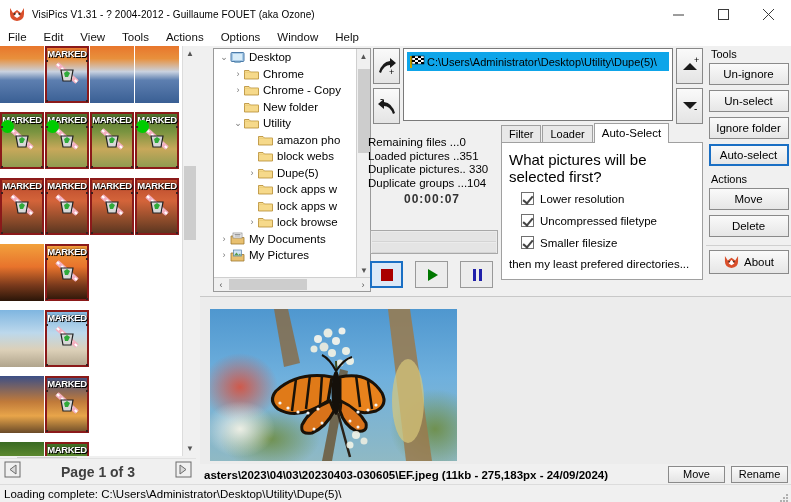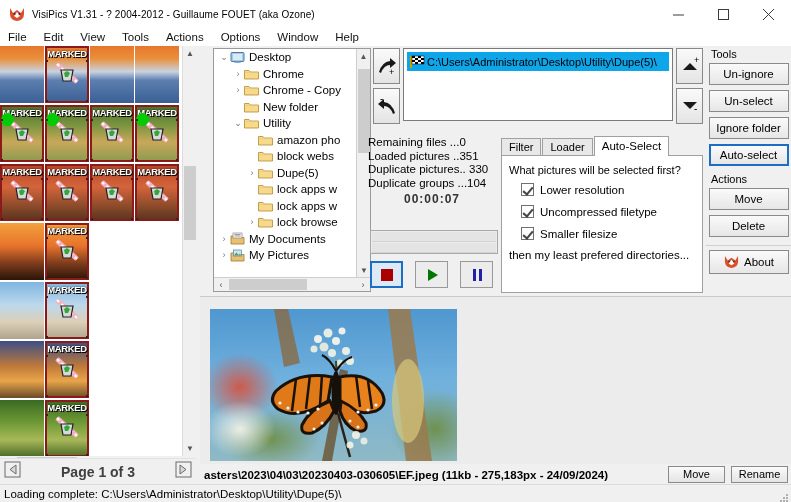--- a/index.html
+++ b/index.html
@@ -45,21 +45,21 @@
   #menubar .mi {
     font-size:11.5px; color:#111; margin-right:17px; white-space:nowrap;
   }
 
   
   #thumbpanel {
     position:absolute; left:0; top:46px; width:196px; height:410px;
     background:#ffffff; overflow:hidden;
   }
   .thumbgrid { position:absolute; left:0; top:0; width:182px; }
-  .trow { display:flex; width:214px; margin-bottom:2px; }
+  .trow { display:flex; width:214px; margin-bottom:9px; }
   .thumb {
     width:44px; height:57px; margin-right:1px; position:relative; overflow:hidden;
     background:#888;
   }
   .thumb.sel { outline:2px solid #8b1a1a; outline-offset:-2px; }
   .thumb .marked {
     position:absolute; top:2px; left:0; width:100%; text-align:center;
     font-size:9.5px; font-weight:bold; color:#fff;
     text-shadow: 0 0 2px #000, 1px 1px 0 #000;
     letter-spacing:-0.4px; z-index:4; pointer-events:none;
@@ -158,32 +158,32 @@
   .statline { font-size:11.5px; color:#000; line-height:13.6px; white-space:nowrap; }
   #stats { position:absolute; left:-5px; top:88px; width:140px; }
   #timer { font-size:12px; font-weight:bold; color:#333; letter-spacing:1px; text-align:center; width:128px; margin-top:2px; font-family:"Liberation Sans",sans-serif;}
   #progwrap { position:absolute; left:-3px; top:182px; width:128px; height:24px; border:1px solid #a8a8a8; background:#ebebeb; }
   #progwrap .pb { height:10px; margin:1px; background:#e4e4e4; border-bottom:1px solid #d4d4d4; }
   #transport { position:absolute; left:-3px; top:213px; display:flex; gap:12px; }
   .tbtn { width:33px; height:27px; border:1px solid #999; background:#ececec; display:flex; align-items:center; justify-content:center; }
   .tbtn.active { border:2px solid #1a6fc4; background:#dce9f7; }
 
   
-  #tabbox { position:absolute; left:128px; top:89px; width:214px; height:156px; }
+  #tabbox { position:absolute; left:128px; top:76px; width:214px; height:156px; }
   #tabs { display:flex; align-items:flex-end; height:19px; }
   .tab {
     font-size:11px; color:#000; padding:2px 7px 2px 7px; background:#e8e8e8;
     border:1px solid #a0a0a0; border-bottom:none; margin-right:1px; line-height:13px;
   }
   .tab.active { background:#ffffff; font-size:11.5px; padding:3px 7px 3px 7px; position:relative; z-index:3; }
   #tabpane {
     position:absolute; left:0; top:18px; width:202px; height:138px;
     background:#ffffff; border:1px solid #a0a0a0;
   }
-  #tabpane .q { font-size:11px; color:#000; margin:8px 8px 7px 7px; }
+  #tabpane .q { font-size:15px; color:#000; margin:8px 8px 7px 7px; }
   .cbrow { display:flex; align-items:center; margin:0 0 9px 19px; }
   .cbox {
     width:13px; height:13px; border:1px solid #707070; background:#fff;
     margin-right:6px; position:relative; flex:none;
   }
   .cbox.checked::after {
     content:""; position:absolute; left:3px; top:1px; width:4px; height:8px;
     border:solid #444; border-width:0 2px 2px 0; transform:rotate(40deg);
   }
   .cbrow .cl { font-size:11.5px; color:#000; white-space:nowrap; }

